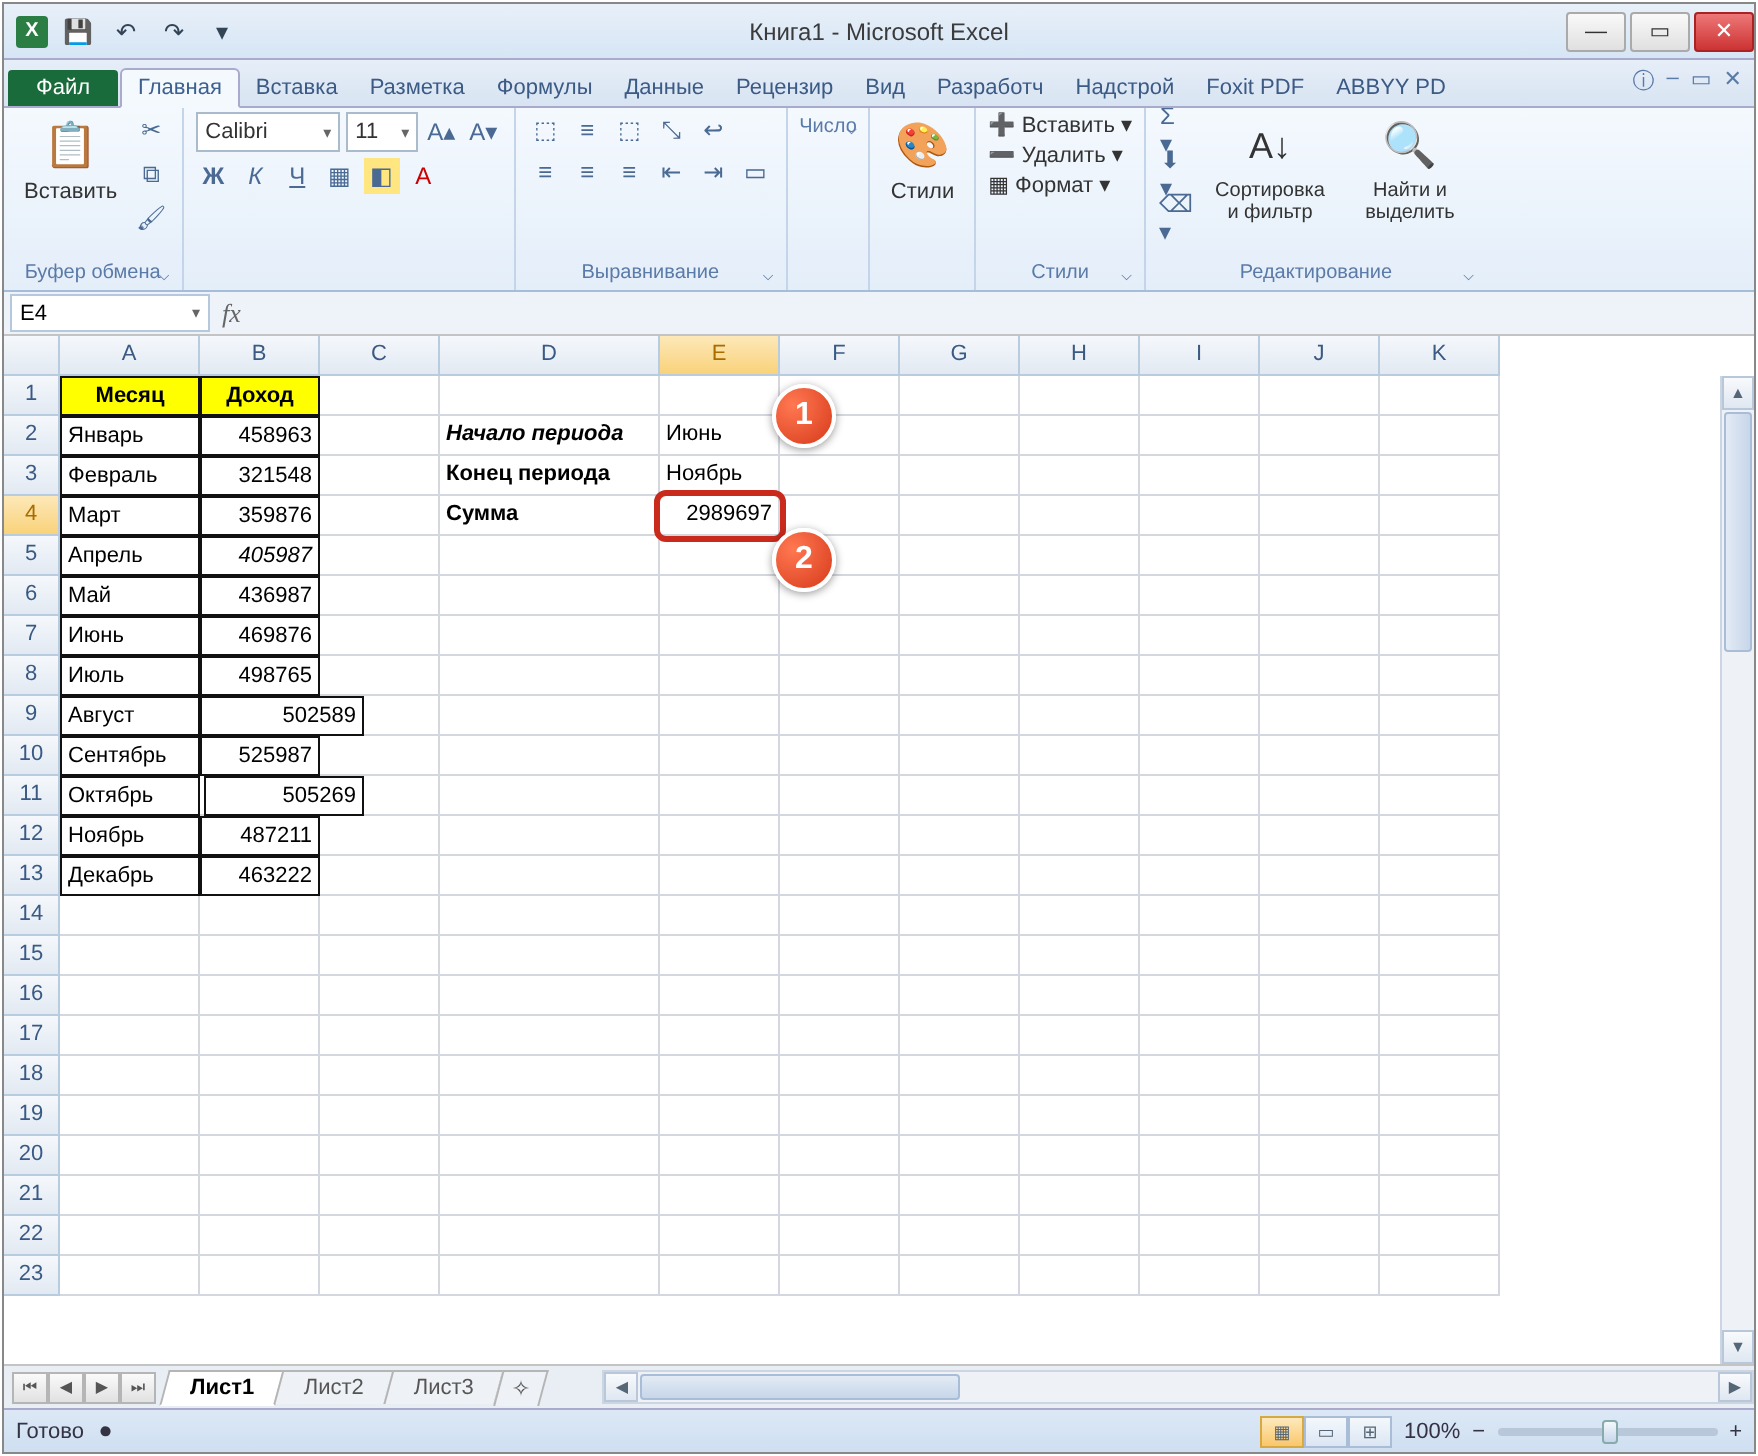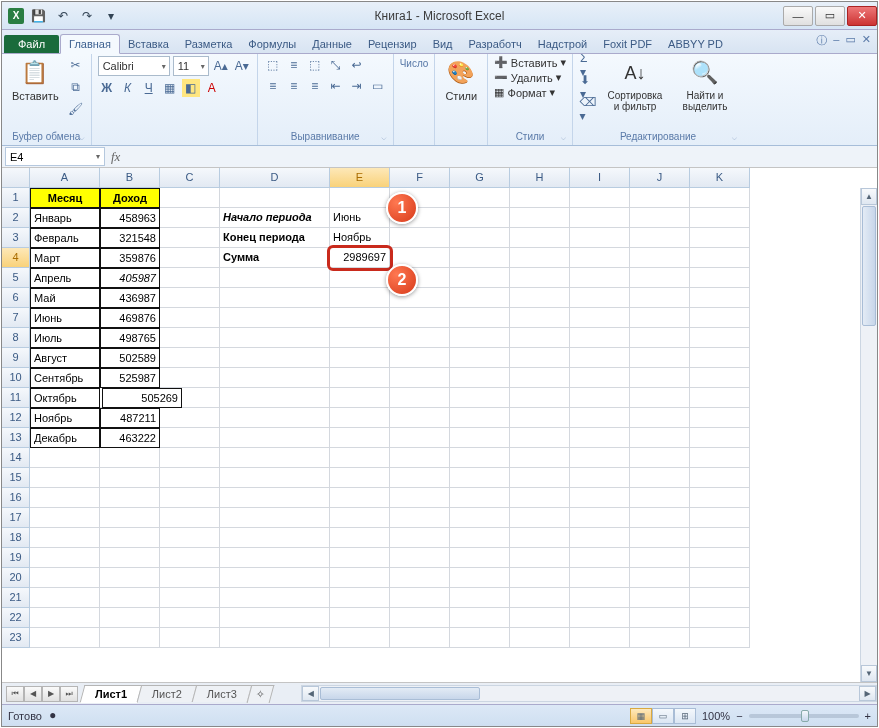--- a/index.html
+++ b/index.html
@@ -541,21 +541,21 @@
         <div class="cell bord ralign" style="left: 70px; top: 60px; width: 60px;">359876</div>
         <div class="cell bord" style="left: 0px; top: 80px; width: 70px;">Апрель</div>
         <div class="cell bord ralign" style="left: 70px; top: 80px; width: 60px; font-style: italic;">405987</div>
         <div class="cell bord" style="left: 0px; top: 100px; width: 70px;">Май</div>
         <div class="cell bord ralign" style="left: 70px; top: 100px; width: 60px;">436987</div>
         <div class="cell bord" style="left: 0px; top: 120px; width: 70px;">Июнь</div>
         <div class="cell bord ralign" style="left: 70px; top: 120px; width: 60px;">469876</div>
         <div class="cell bord" style="left: 0px; top: 140px; width: 70px;">Июль</div>
         <div class="cell bord ralign" style="left: 70px; top: 140px; width: 60px;">498765</div>
         <div class="cell bord" style="left: 0px; top: 160px; width: 70px;">Август</div>
-        <div class="cell bord ralign" style="left: 70px; top: 160px; width: 60px;">502589</div>
+        <div class="cell bord ralign" style="left: 70px; top: 160px; width: 82px;">502589</div>
         <div class="cell bord" style="left: 0px; top: 180px; width: 70px;">Сентябрь</div>
         <div class="cell bord ralign" style="left: 70px; top: 180px; width: 60px;">525987</div>
         <div class="cell bord" style="left: 0px; top: 200px; width: 70px;">Октябрь</div>
         <div class="cell bord ralign" style="left: 72px; top: 200px; width: 80px;">505269</div>
         <div class="cell bord" style="left: 0px; top: 220px; width: 70px;">Ноябрь</div>
         <div class="cell bord ralign" style="left: 70px; top: 220px; width: 60px;">487211</div>
         <div class="cell bord" style="left: 0px; top: 240px; width: 70px;">Декабрь</div>
         <div class="cell bord ralign" style="left: 70px; top: 240px; width: 60px;">463222</div>
         <div class="cell bold" style="left: 190px; top: 20px; width: 110px; font-style: italic;">Начало периода</div>
         <div class="cell bold" style="left: 190px; top: 40px; width: 110px;">Конец периода</div>

